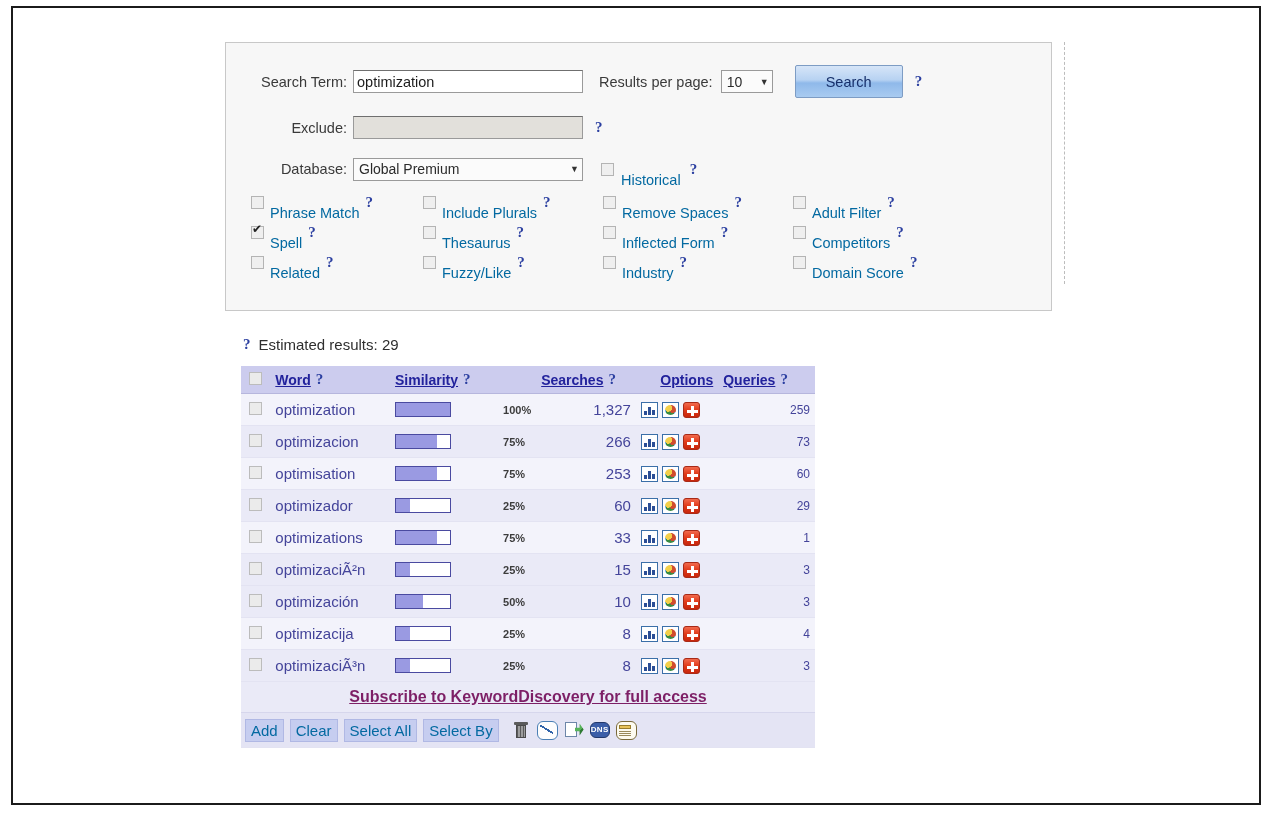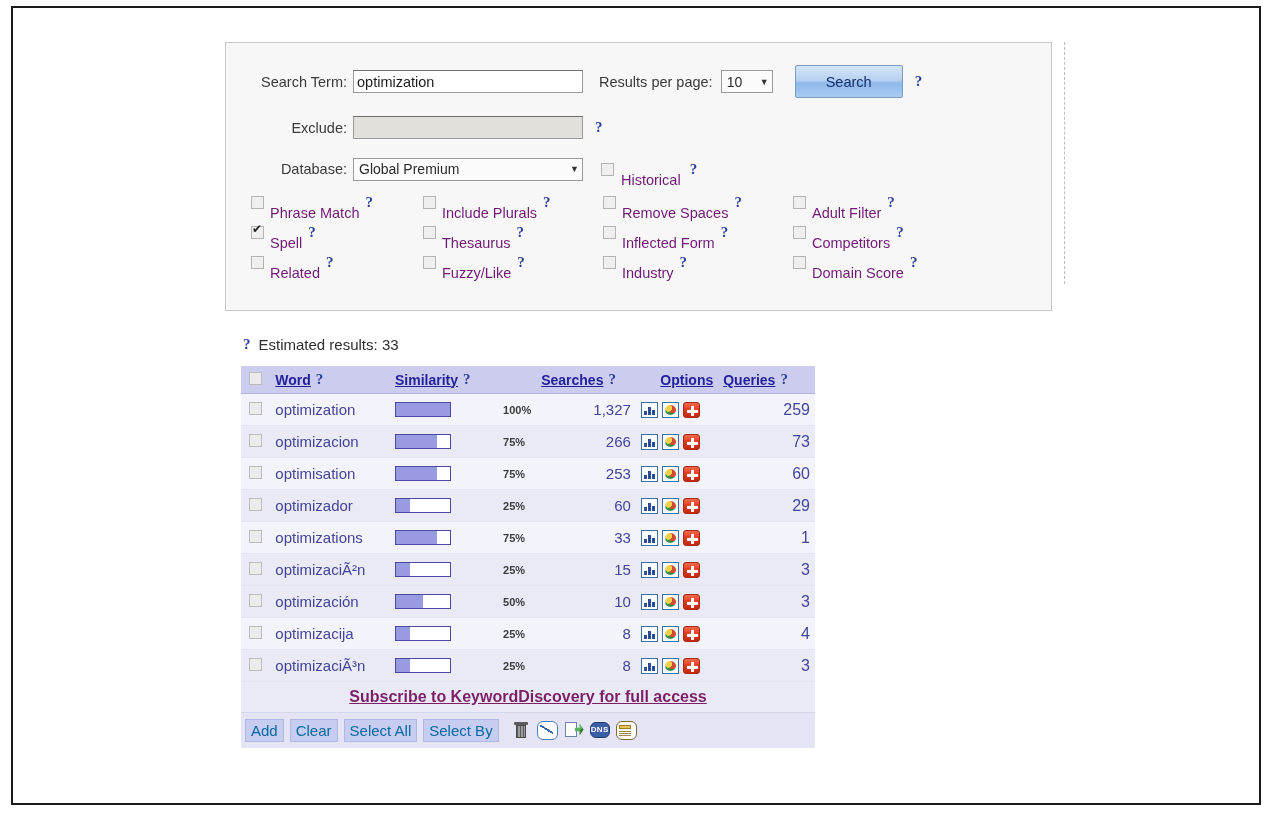--- a/index.html
+++ b/index.html
@@ -120,21 +120,21 @@
     cursor: pointer;
   }
   .cb.checked::after {
     content: "✔";
     position: absolute;
     left: 0px; top: -4px;
     font-size: 12px;
     color: #222;
     line-height: 13px;
   }
-  .optlabel { font-size: 14.5px; color: #701a75; white-space: nowrap; margin-top: 22px; }
+  .optlabel { font-size: 14.5px; color: #0369a1; white-space: nowrap; margin-top: 22px; }
 
   
   #est-row {
     position: absolute;
     left: 230px;
     top: 328px;
     display: flex;
     align-items: center;
     gap: 8px;
   }
@@ -170,21 +170,21 @@
     border-bottom: 1px solid #e3e3f2;
     color: #44449a;
   }
   tr.row-odd td { background: #f3f3fb; }
   tr.row-even td { background: #eaeaf7; }
   td.c-chk { width: 22px; text-align: center; }
   td.c-word { width: 118px; font-size: 15px; color: #3d3da0; white-space: nowrap; }
   td.c-sim  { width: 110px; }
   td.c-sea  { width: 96px; text-align: right; font-size: 15px; color: #3a3a6e; }
   td.c-opt  { width: 78px; }
-  td.c-qry  { width: 96px; text-align: right; font-size: 16px; color: #44449a; }
+  td.c-qry  { width: 96px; text-align: right; font-size: 12px; color: #44449a; }
 
   .rowcb {
     width: 13px; height: 13px;
     border: 1px solid #bcbcbc;
     background: #ebebeb;
     display: inline-block;
     box-sizing: border-box;
     cursor: pointer;
   }
 
@@ -464,21 +464,21 @@
       </div>
     <div class="optcell">
         <span class="cb"></span>
         <span class="optlabel">Domain Score</span>
         <span class="help">?</span>
       </div>
   </div>
 
   <div id="est-row">
     <span class="help">?</span>
-    <span id="est-text">Estimated results: 33</span>
+    <span id="est-text">Estimated results: 29</span>
   </div>
 
   <table id="results-table">
     <thead>
       <tr>
         <th style="width:22px;"><span class="rowcb"></span></th>
         <th style="width:118px;">
           <div class="hdr-inner">
               <span class="hdr-link">Word</span>
               <span class="help">?</span>

